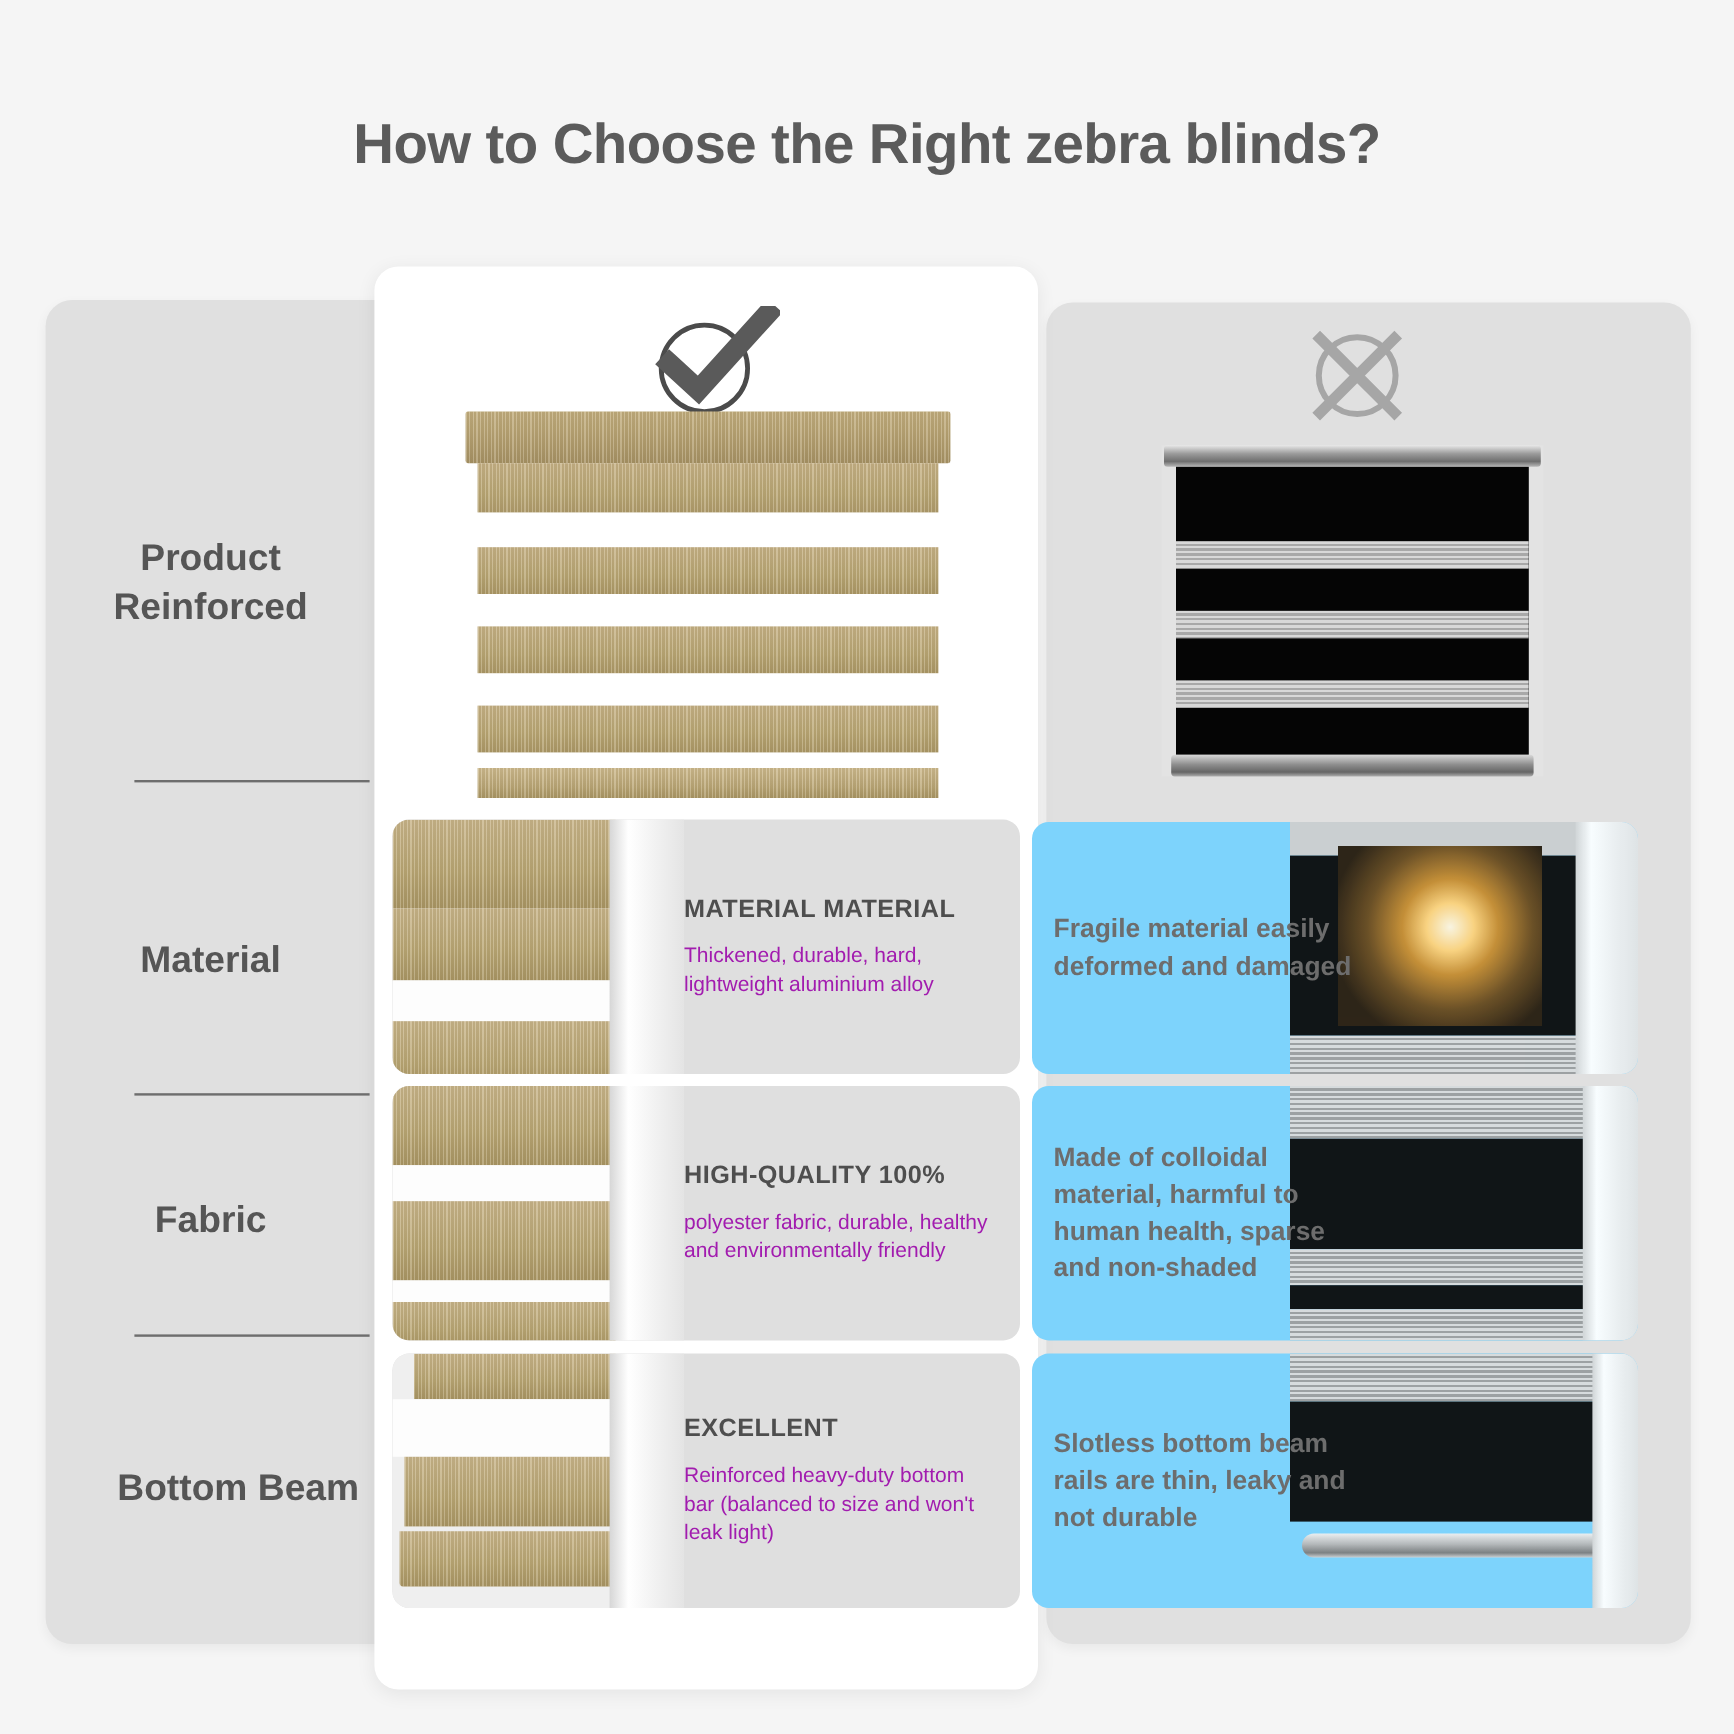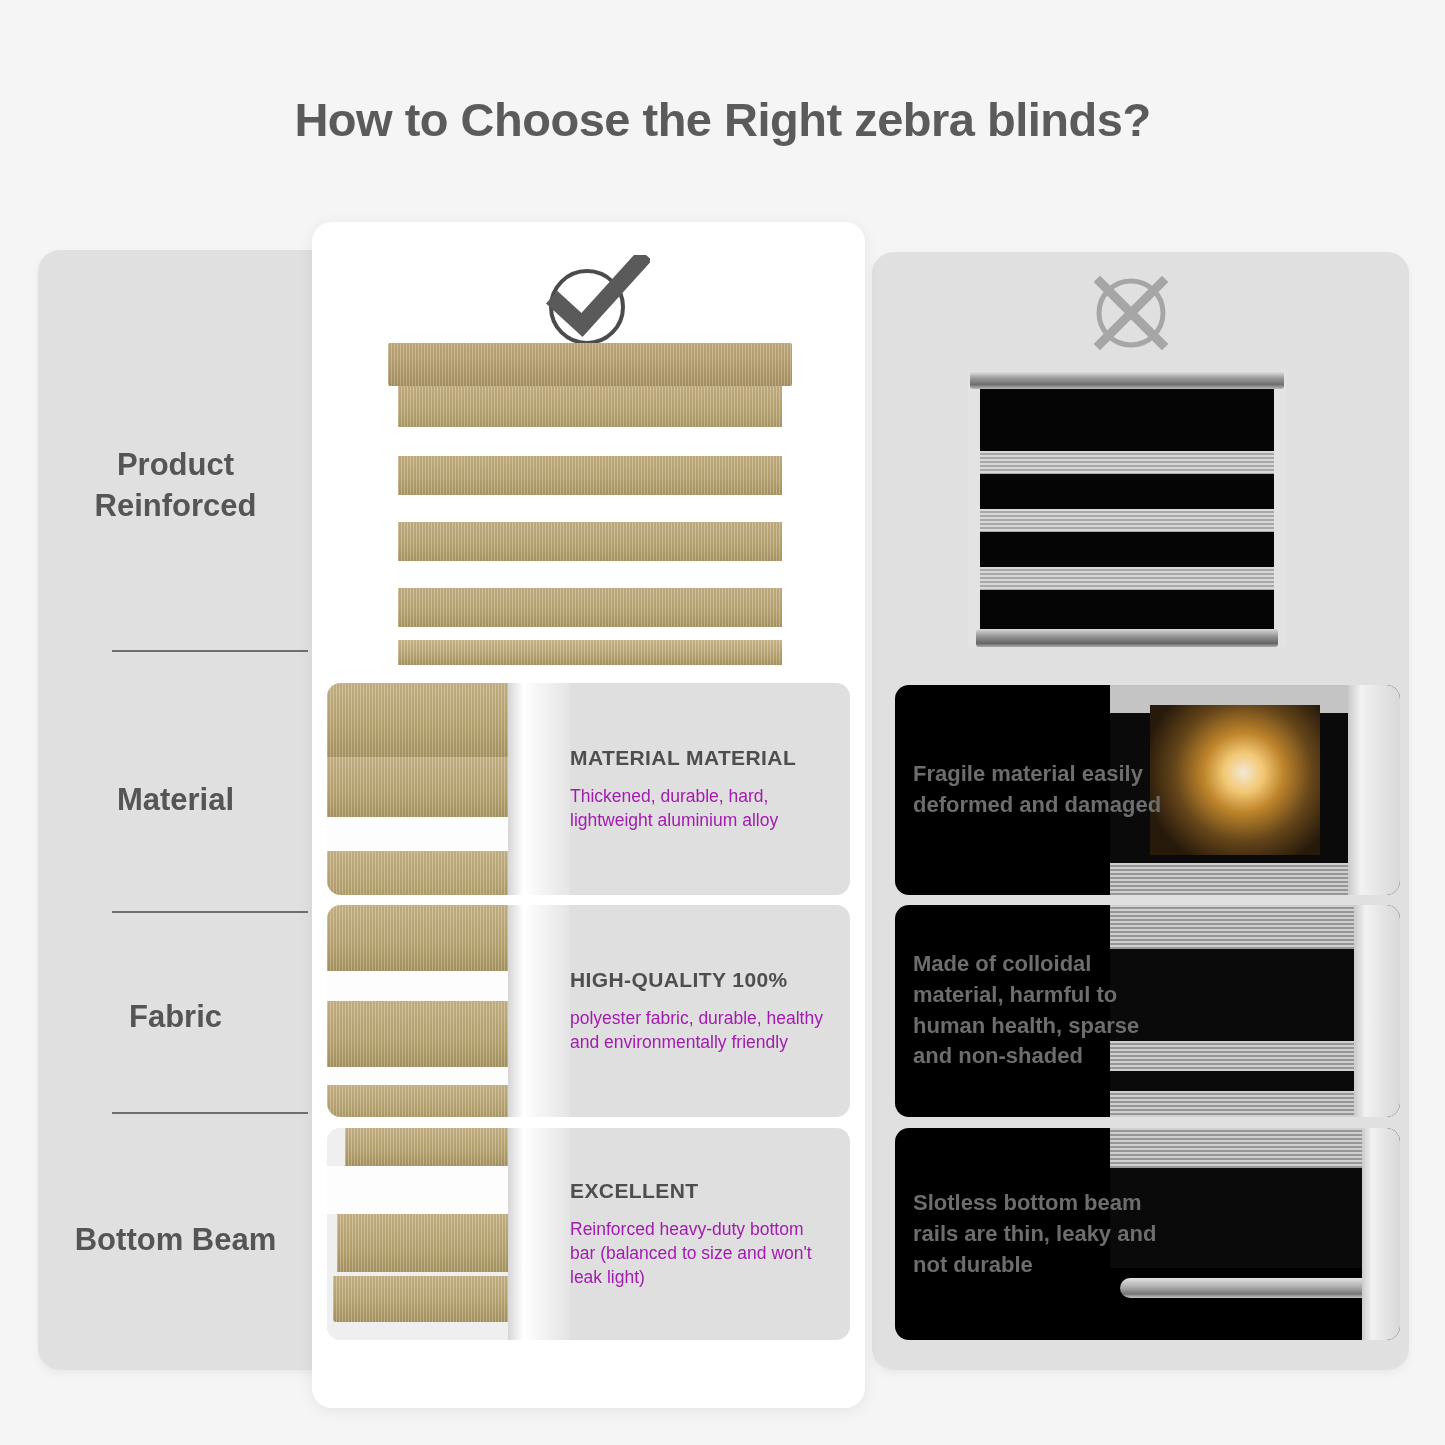--- a/index.html
+++ b/index.html
@@ -110,23 +110,23 @@
       #d8d8d8 0px, #d8d8d8 2px, #a8a8a8 2px, #a8a8a8 4px);
   }
 
   
   .card-center {
     position: absolute; left: 327px;
     width: 523px; border-radius: 14px;
     background: #dfdfdf; overflow: hidden;
   }
   .card-right {
-    position: absolute; left: 895px;
+    position: absolute; left: 860px;
     width: 505px; border-radius: 14px;
-    background: #000000; overflow: hidden;
+    background: #7dd3fc; overflow: hidden;
   }
 
   .card-text-center {
     position: absolute; left: 243px; top: 50%;
     transform: translateY(-50%); width: 262px;
   }
   .feat-title {
     font-size: 21px; font-weight: bold; color: #4e4e4e;
     letter-spacing: 0.4px; margin-bottom: 14px;
   }
@@ -194,21 +194,21 @@
   <div class="labels">
     <div class="label-row" style="top:180px;height:110px;">Product Reinforced</div>
     <div class="divider" style="top:400px;"></div>
 
     <div class="label-row" style="top:520px;height:60px;">Material</div>
     <div class="divider" style="top:661px;"></div>
 
     <div class="label-row" style="top:737px;height:60px;">Fabric</div>
     <div class="divider" style="top:862px;"></div>
 
-    <div class="label-row" style="top:935px;height:110px;">Bottom Beam</div>
+    <div class="label-row" style="top:935px;height:110px;margin-left:23px;">Bottom Beam</div>
   </div>
 
   <div class="icon-check">
     <svg viewBox="0 0 110 92" width="110" height="92">
       <circle cx="47" cy="52" r="36" fill="none" stroke="#4b4b4b" stroke-width="4"></circle>
       <path d="M18 48 L42 70 L100 6" fill="none" stroke="#5a5a5a" stroke-width="17" stroke-linecap="square" stroke-linejoin="miter"></path>
     </svg>
   </div>
 
   <div class="icon-cross">

